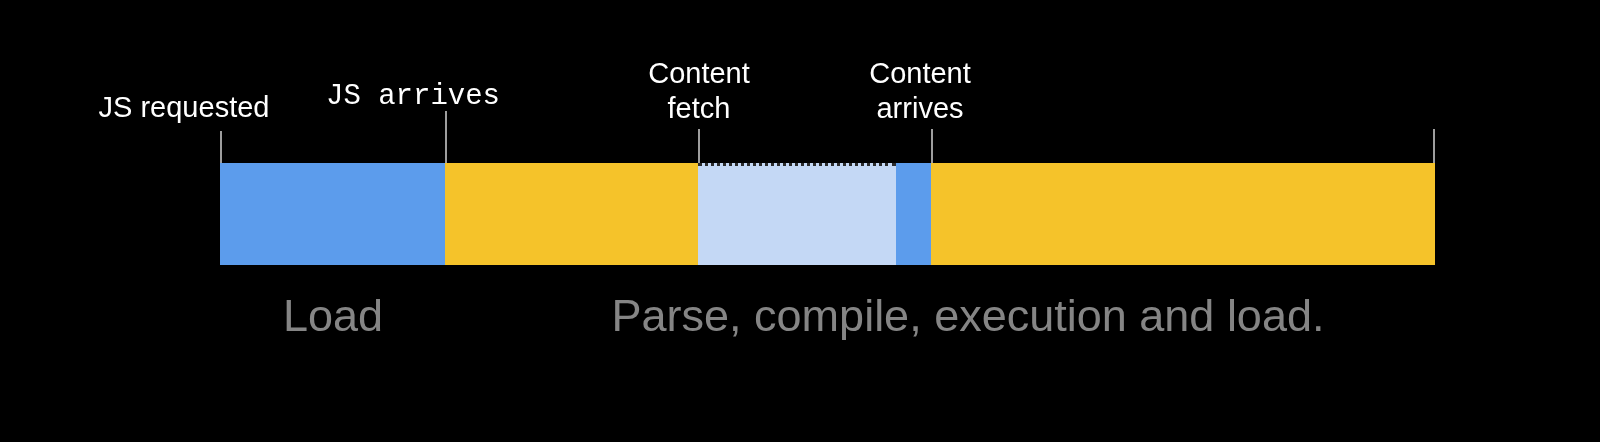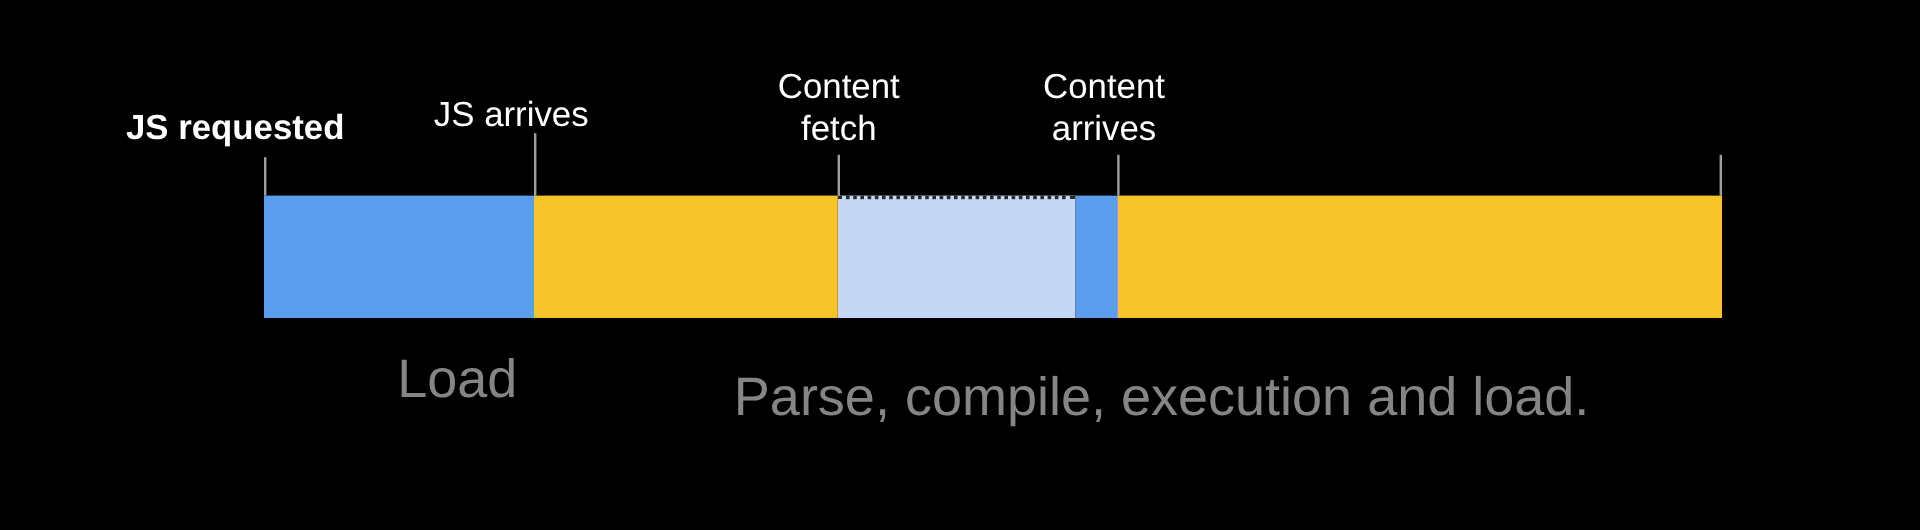--- a/index.html
+++ b/index.html
@@ -15,22 +15,22 @@
   
   .event-label {
     position: absolute;
     transform: translateX(-50%);
     color: #ffffff;
     font-size: 29px;
     line-height: 35px;
     text-align: center;
     white-space: pre-line;
   }
-  .lbl-js-requested   { left: 196px;  top: 90px; font-weight: bold;  }
-  .lbl-js-arrives     { left: 426px;  top: 79px;  }
+  .lbl-js-requested   { left: 184px;  top: 90px;  }
+  .lbl-js-arrives     { left: 413px;  top: 79px; font-family: Liberation Mono, monospace;  }
   .lbl-content-fetch  { left: 699px;  top: 56px;  }
   .lbl-content-arrives{ left: 920px;  top: 56px;  }
   .lbl-page-interactive{ left: 1435px; top: 56px; }
 
   
   .tick {
     position: absolute;
     width: 2px;
     background: #9e9e9e;
   }
@@ -58,22 +58,22 @@
 
   
   .caption {
     position: absolute;
     transform: translateX(-50%);
     color: #858585;
     font-size: 45px;
     line-height: 50px;
     white-space: nowrap;
   }
-  .cap-load  { left: 333px; top: 291px; margin-left: 48px; }
-  .cap-parse { left: 968px; top: 306px; }
+  .cap-load  { left: 333px; top: 291px; }
+  .cap-parse { left: 968px; top: 291px; }
 </style>
 </head>
 <body>
 
 <div class="canvas">
 
   <div class="event-label lbl-js-requested">JS requested</div>
   <div class="event-label lbl-js-arrives">JS arrives</div>
   <div class="event-label lbl-content-fetch">Content
 fetch</div>

